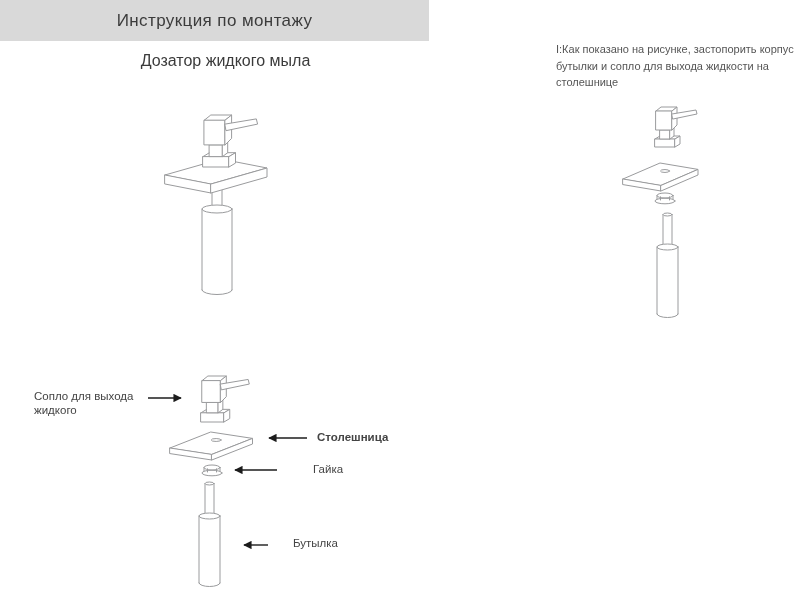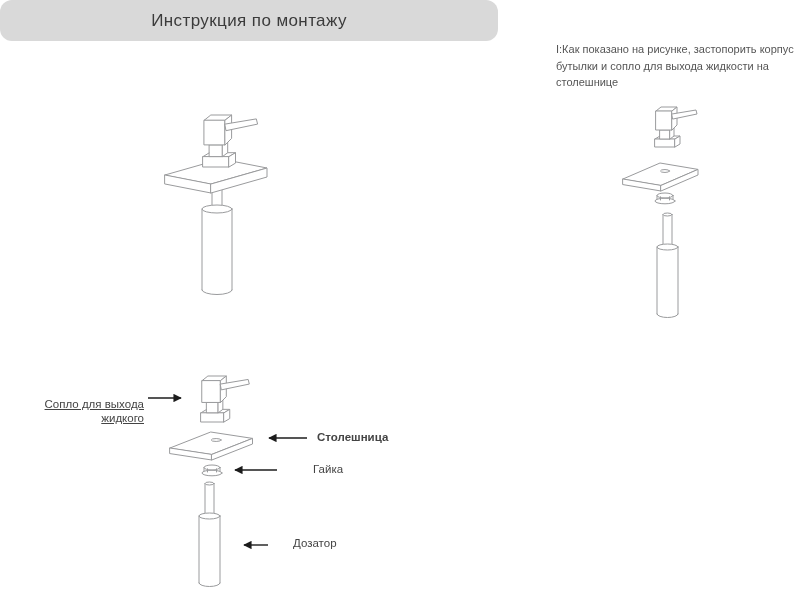--- a/index.html
+++ b/index.html
@@ -1,23 +1,23 @@
 <!DOCTYPE html>
 <html style="--header-bg: #d9d9d9; --heading-text: #3b3b3b; --body-text: #555555; --line-art: #9a9b9d; --arrow: #1c1c1c;"><head>
 <meta charset="utf-8">
 <style>
   html,body{margin:0;padding:0;background:#fff;}
   .page{
     position:relative;width:800px;height:593px;background:#fff;overflow:hidden;
     font-family:"Liberation Sans",sans-serif;color:#3d3d3d;
   }
   .header-bar{
-    position:absolute;left:0;top:0;width:498px;height:41px;
+    position:absolute;left:0;top:0;width:429px;height:41px;
     background:var(--header-bg,#d9d9d9);
-    display:flex;align-items:center;justify-content:center;border-radius:12px;
+    display:flex;align-items:center;justify-content:center;
   }
   .page-title{
     font-size:17px;letter-spacing:.4px;color:var(--heading-text,#3b3b3b);
   }
   .page-subtitle{
     position:absolute;left:0;top:52px;width:451px;text-align:center;
     font-size:16px;color:var(--heading-text,#3b3b3b);
   }
   .instruction{
     position:absolute;left:556px;top:41px;width:250px;
@@ -34,21 +34,21 @@
     fill:none;stroke-width:1;stroke-linejoin:round;stroke-linecap:round;
     vector-effect:non-scaling-stroke;
   }
   .part{stroke:var(--line-art,#9a9b9d);}
   .part .face{fill:#ffffff;}
   .arrow{stroke:var(--arrow,#1c1c1c);stroke-width:1.4;fill:none;marker-end:url(#ah);}
   .part-label{
     position:absolute;font-size:11.5px;line-height:13.5px;color:#444444;
     white-space:nowrap;
   }
-  .label-nozzle{left:4px;top:28px;width:110px;text-align:right;text-decoration:underline;}
+  .label-nozzle{left:4px;top:20px;width:110px;text-align:left;}
   .label-countertop{left:287px;top:61px;font-weight:bold;}
   .label-nut{left:283px;top:93px;text-align:center;}
   .label-bottle{left:263px;top:167px;}
 </style>
 </head>
 <body>
 
 <div class="page">
 
   <svg width="0" height="0" style="position:absolute" aria-hidden="true">
@@ -89,20 +89,21 @@
         <line x1="-6" y1="34" x2="-6" y2="101"></line>
         <line x1="15" y1="34" x2="15" y2="101"></line>
         <path d="M -6,101 A 10.5,3.5 0 0 0 15,101"></path>
       </g>
     </defs>
   </svg>
 
   <div class="header-bar">
     <span class="page-title">Инструкция по монтажу</span>
   </div>
+  <div class="page-subtitle">Дозатор жидкого мыла</div>
 
   <div class="instruction">
     <div>I:Как показано на рисунке, застопорить корпус</div>
     <div>бутылки и сопло для выхода жидкости на</div>
     <div>столешнице</div>
   </div>
 
   <svg class="fig fig-a" width="180" height="200" viewBox="0 0 180 200">
     <g class="part">
       <line x1="57" y1="64" x2="57" y2="105"></line>
@@ -163,16 +164,16 @@
       <g>
         <line class="arrow" x1="238" y1="175" x2="214" y2="175"></line>
       </g>
     </svg>
     <div class="part-label label-nozzle">
       <div>Сопло для выхода</div>
       <div>жидкого</div>
     </div>
     <div class="part-label label-countertop">Столешница</div>
     <div class="part-label label-nut">Гайка</div>
-    <div class="part-label label-bottle">Дозатор</div>
+    <div class="part-label label-bottle">Бутылка</div>
   </div>
 
 </div>
 
 </body></html>

